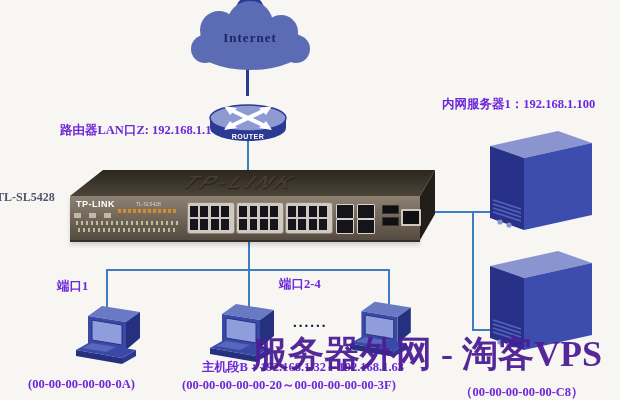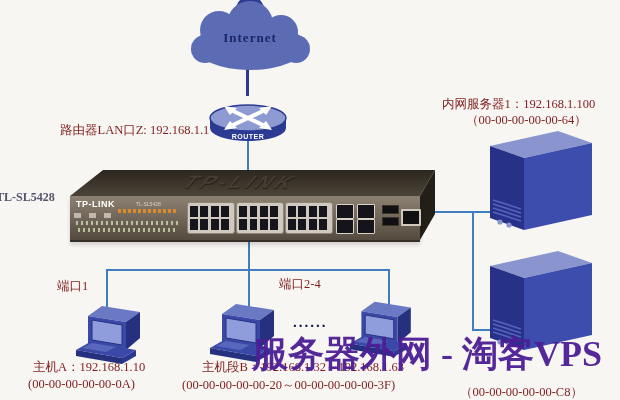--- a/index.html
+++ b/index.html
@@ -2,21 +2,21 @@
 <html><head>
 <meta charset="utf-8">
 <style>
   html,body{margin:0;padding:0;background:#e8e8e8;}
   .stage{position:relative;width:620px;height:400px;background:#f7f6f3;overflow:hidden;
          font-family:"Liberation Serif",serif;}
   
   .line{position:absolute;background:#3f7cc0;}
   .line.dark{background:#2c3a94;}
   
-  .lbl{position:absolute;font-weight:normal;color:#7f1d1d;white-space:nowrap;font-size:12.5px;z-index:20;}
+  .lbl{position:absolute;font-weight:bold;color:#6d28d9;white-space:nowrap;font-size:12.5px;z-index:20;}
   
   .switch{position:absolute;left:70px;top:170px;width:365px;height:72px;z-index:10;}
   .sw-top{position:absolute;left:0;top:0;width:365px;height:26px;
           background:linear-gradient(180deg,#2b261f,#4c4438);
           clip-path:polygon(33px 0,365px 0,350px 26px,0 26px);}
   .sw-top-logo{position:absolute;left:115px;top:0px;font-family:"Liberation Sans",sans-serif;
           font-size:21px;font-weight:bold;color:#453d31;letter-spacing:4px;
           transform:skewX(-40deg) scaleY(.85);text-shadow:1px 1px 1px rgba(0,0,0,.45);}
   .sw-right{position:absolute;left:350px;top:0;width:15px;height:70px;background:#231e18;
           clip-path:polygon(0 26px,15px 0,15px 44px,0 70px);}
@@ -140,21 +140,20 @@
     <g stroke="#5563be" stroke-width="1.6">
       <line x1="13" y1="70" x2="41" y2="79"></line>
         <line x1="13" y1="74" x2="41" y2="83"></line>
       <line x1="13" y1="78" x2="41" y2="87"></line>
         <line x1="13" y1="82" x2="41" y2="91"></line>
     </g>
     <circle cx="20" cy="92" r="2.6" fill="#8a95cf"></circle>
       <circle cx="29" cy="95" r="2.6" fill="#8a95cf"></circle>
   </svg>
   <div class="lbl" style="left:442px;top:96px;">内网服务器1：192.168.1.100</div>
-  <div class="lbl" style="left:466px;top:112px;">（00-00-00-00-00-64）</div>
 
   <svg class="icon" style="left:480px;top:250px;" width="124" height="104" viewBox="0 0 124 104">
     <polygon points="10,16 44,28 112,13 78,1" fill="#8a95cf"></polygon>
     <polygon points="10,16 44,28 44,100 10,88" fill="#273188"></polygon>
     <polygon points="44,28 112,13 112,85 44,100" fill="#3d4dae"></polygon>
     <g stroke="#5563be" stroke-width="1.6">
       <line x1="13" y1="70" x2="41" y2="79"></line>
         <line x1="13" y1="74" x2="41" y2="83"></line>
       <line x1="13" y1="78" x2="41" y2="87"></line>
         <line x1="13" y1="82" x2="41" y2="91"></line>
@@ -192,20 +191,19 @@
     <polygon points="12,18 26,8 64,14 50,24" fill="#6a79c4"></polygon>
     <polygon points="50,24 64,14 64,40 50,52" fill="#25317e"></polygon>
     <polygon points="12,18 50,24 50,52 12,46" fill="#3a49a8"></polygon>
     <polygon points="16,22 46,27 46,47 16,42" fill="#8f9ddd" stroke="#25317e" stroke-width="1"></polygon>
     <polygon points="0,52 14,44 60,52 46,60" fill="#3a49a8"></polygon>
     <polygon points="0,52 46,60 46,66 0,58" fill="#25317e"></polygon>
     <polygon points="46,60 60,52 60,58 46,66" fill="#2b3890"></polygon>
     <polygon points="6,50 16,45 40,49 30,54" fill="#5866bb"></polygon>
   </svg>
 
-  <div class="lbl" style="left:33px;top:359px;">主机A：192.168.1.10</div>
   <div class="lbl" style="left:12px;top:377px;margin-left:16px;">(00-00-00-00-00-0A)</div>
   <div class="lbl" style="left:202px;top:359px;text-align:right;">主机段B：192.168.1.32～192.168.1.63</div>
   <div class="lbl" style="left:182px;top:377px;">(00-00-00-00-00-20～00-00-00-00-00-3F)</div>
 
   <div class="watermark">服务器外网 - 淘客VPS</div>
 
 </div>
 
 </body></html>

